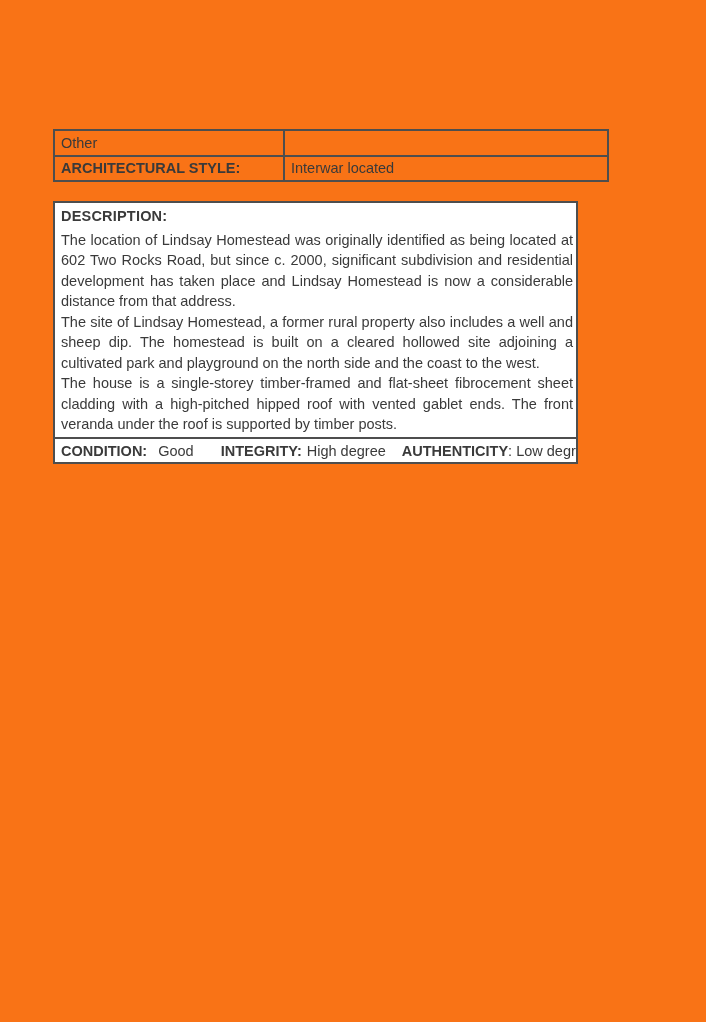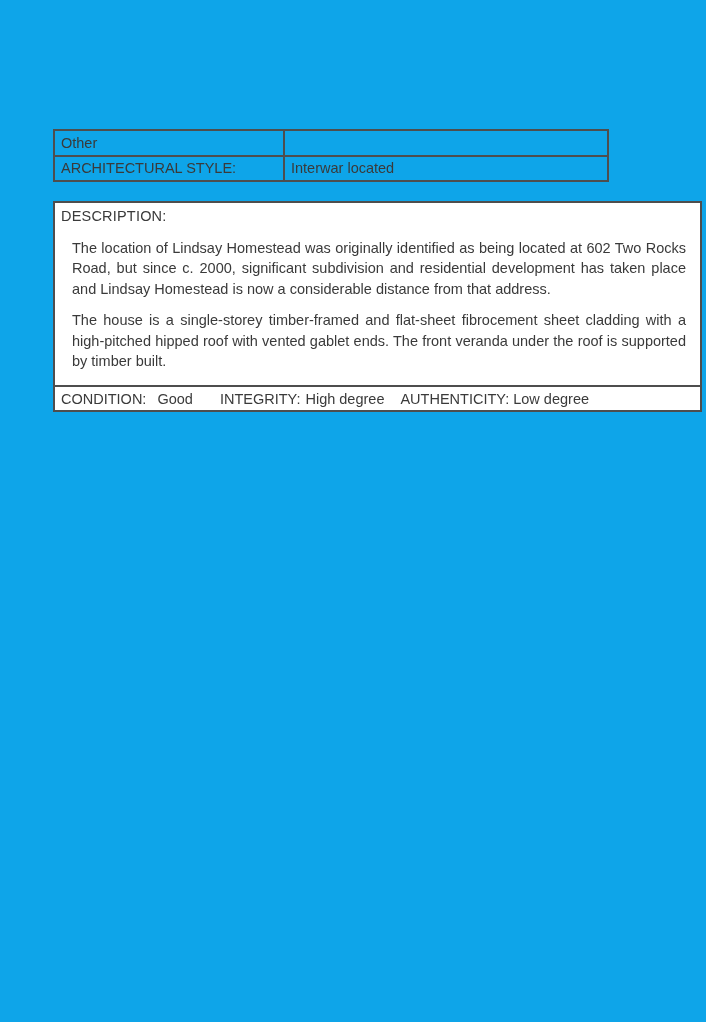--- a/index.html
+++ b/index.html
@@ -1,26 +1,26 @@
 <!DOCTYPE html>
 <html><head>
 <meta charset="utf-8">
 <style>
   * { margin: 0; padding: 0; box-sizing: border-box; }
   html, body { background: #ffffff; }
   .page {
     position: relative;
     width: 706px;
     height: 1022px;
-    background: #0ea5e9;
+    background: #f97316;
     font-family: "Liberation Sans", "DejaVu Sans", sans-serif;
     color: #3a3a3a;
     overflow: hidden;
   }
-  .bold { font-weight: normal; }
+  .bold { font-weight: bold; }
 
   
   .style-table {
     position: absolute;
     left: 53px;
     top: 129px;
     width: 556px;
     border-collapse: collapse;
     table-layout: fixed;
   }
@@ -35,36 +35,36 @@
   }
   .style-table .label-col { width: 230px; }
   .style-table tr.row-other td { height: 26px; }
   .style-table tr.row-style td { height: 23px; }
 
   
   .desc-box {
     position: absolute;
     left: 53px;
     top: 201px;
-    width: 649px;
+    width: 525px;
     border: 2px solid #4e4e4e;
     background: #ffffff;
   }
   .desc-body {
     padding: 3px 3px 2px 6px;
     font-size: 14.5px;
     line-height: 20.5px;
   }
   .desc-heading {
     margin-bottom: 3px;
     letter-spacing: 0.2px;
   }
   .desc-body p {
     text-align: justify;
-    margin: 11px;
+    margin: 0;
   }
   .cond-row {
     border-top: 2px solid #4e4e4e;
     height: 25px;
     padding: 2px 18px 2px 6px;
     font-size: 14.5px;
     line-height: 21px;
     white-space: nowrap;
     overflow: hidden;
   }
@@ -89,20 +89,21 @@
       <td class="label-col bold">ARCHITECTURAL STYLE:</td>
       <td>Interwar located</td>
     </tr>
   </tbody>
     </table>
 
   <div class="desc-box">
     <div class="desc-body">
       <div class="desc-heading bold">DESCRIPTION:</div>
       <p>The location of Lindsay Homestead was originally identified as being located at 602 Two Rocks Road, but since c. 2000, significant subdivision and residential development has taken place and Lindsay Homestead is now a considerable distance from that address.</p>
-      <p>The house is a single-storey timber-framed and flat-sheet fibrocement sheet cladding with a high-pitched hipped roof with vented gablet ends. The front veranda under the roof is supported by timber built.</p>
+      <p>The site of Lindsay Homestead, a former rural property also includes a well and sheep dip. The homestead is built on a cleared hollowed site adjoining a cultivated park and playground on the north side and the coast to the west.</p>
+      <p>The house is a single-storey timber-framed and flat-sheet fibrocement sheet cladding with a high-pitched hipped roof with vented gablet ends. The front veranda under the roof is supported by timber posts.</p>
     </div>
     <div class="cond-row">
       <span class="bold l-condition">CONDITION:</span><span class="v-condition">Good</span><span class="bold l-integrity">INTEGRITY:</span><span class="v-integrity">High degree</span><span class="bold l-authenticity">AUTHENTICITY</span><span class="v-authenticity">: Low degree</span>
     </div>
   </div>
 
 </div>
 
 </body></html>

